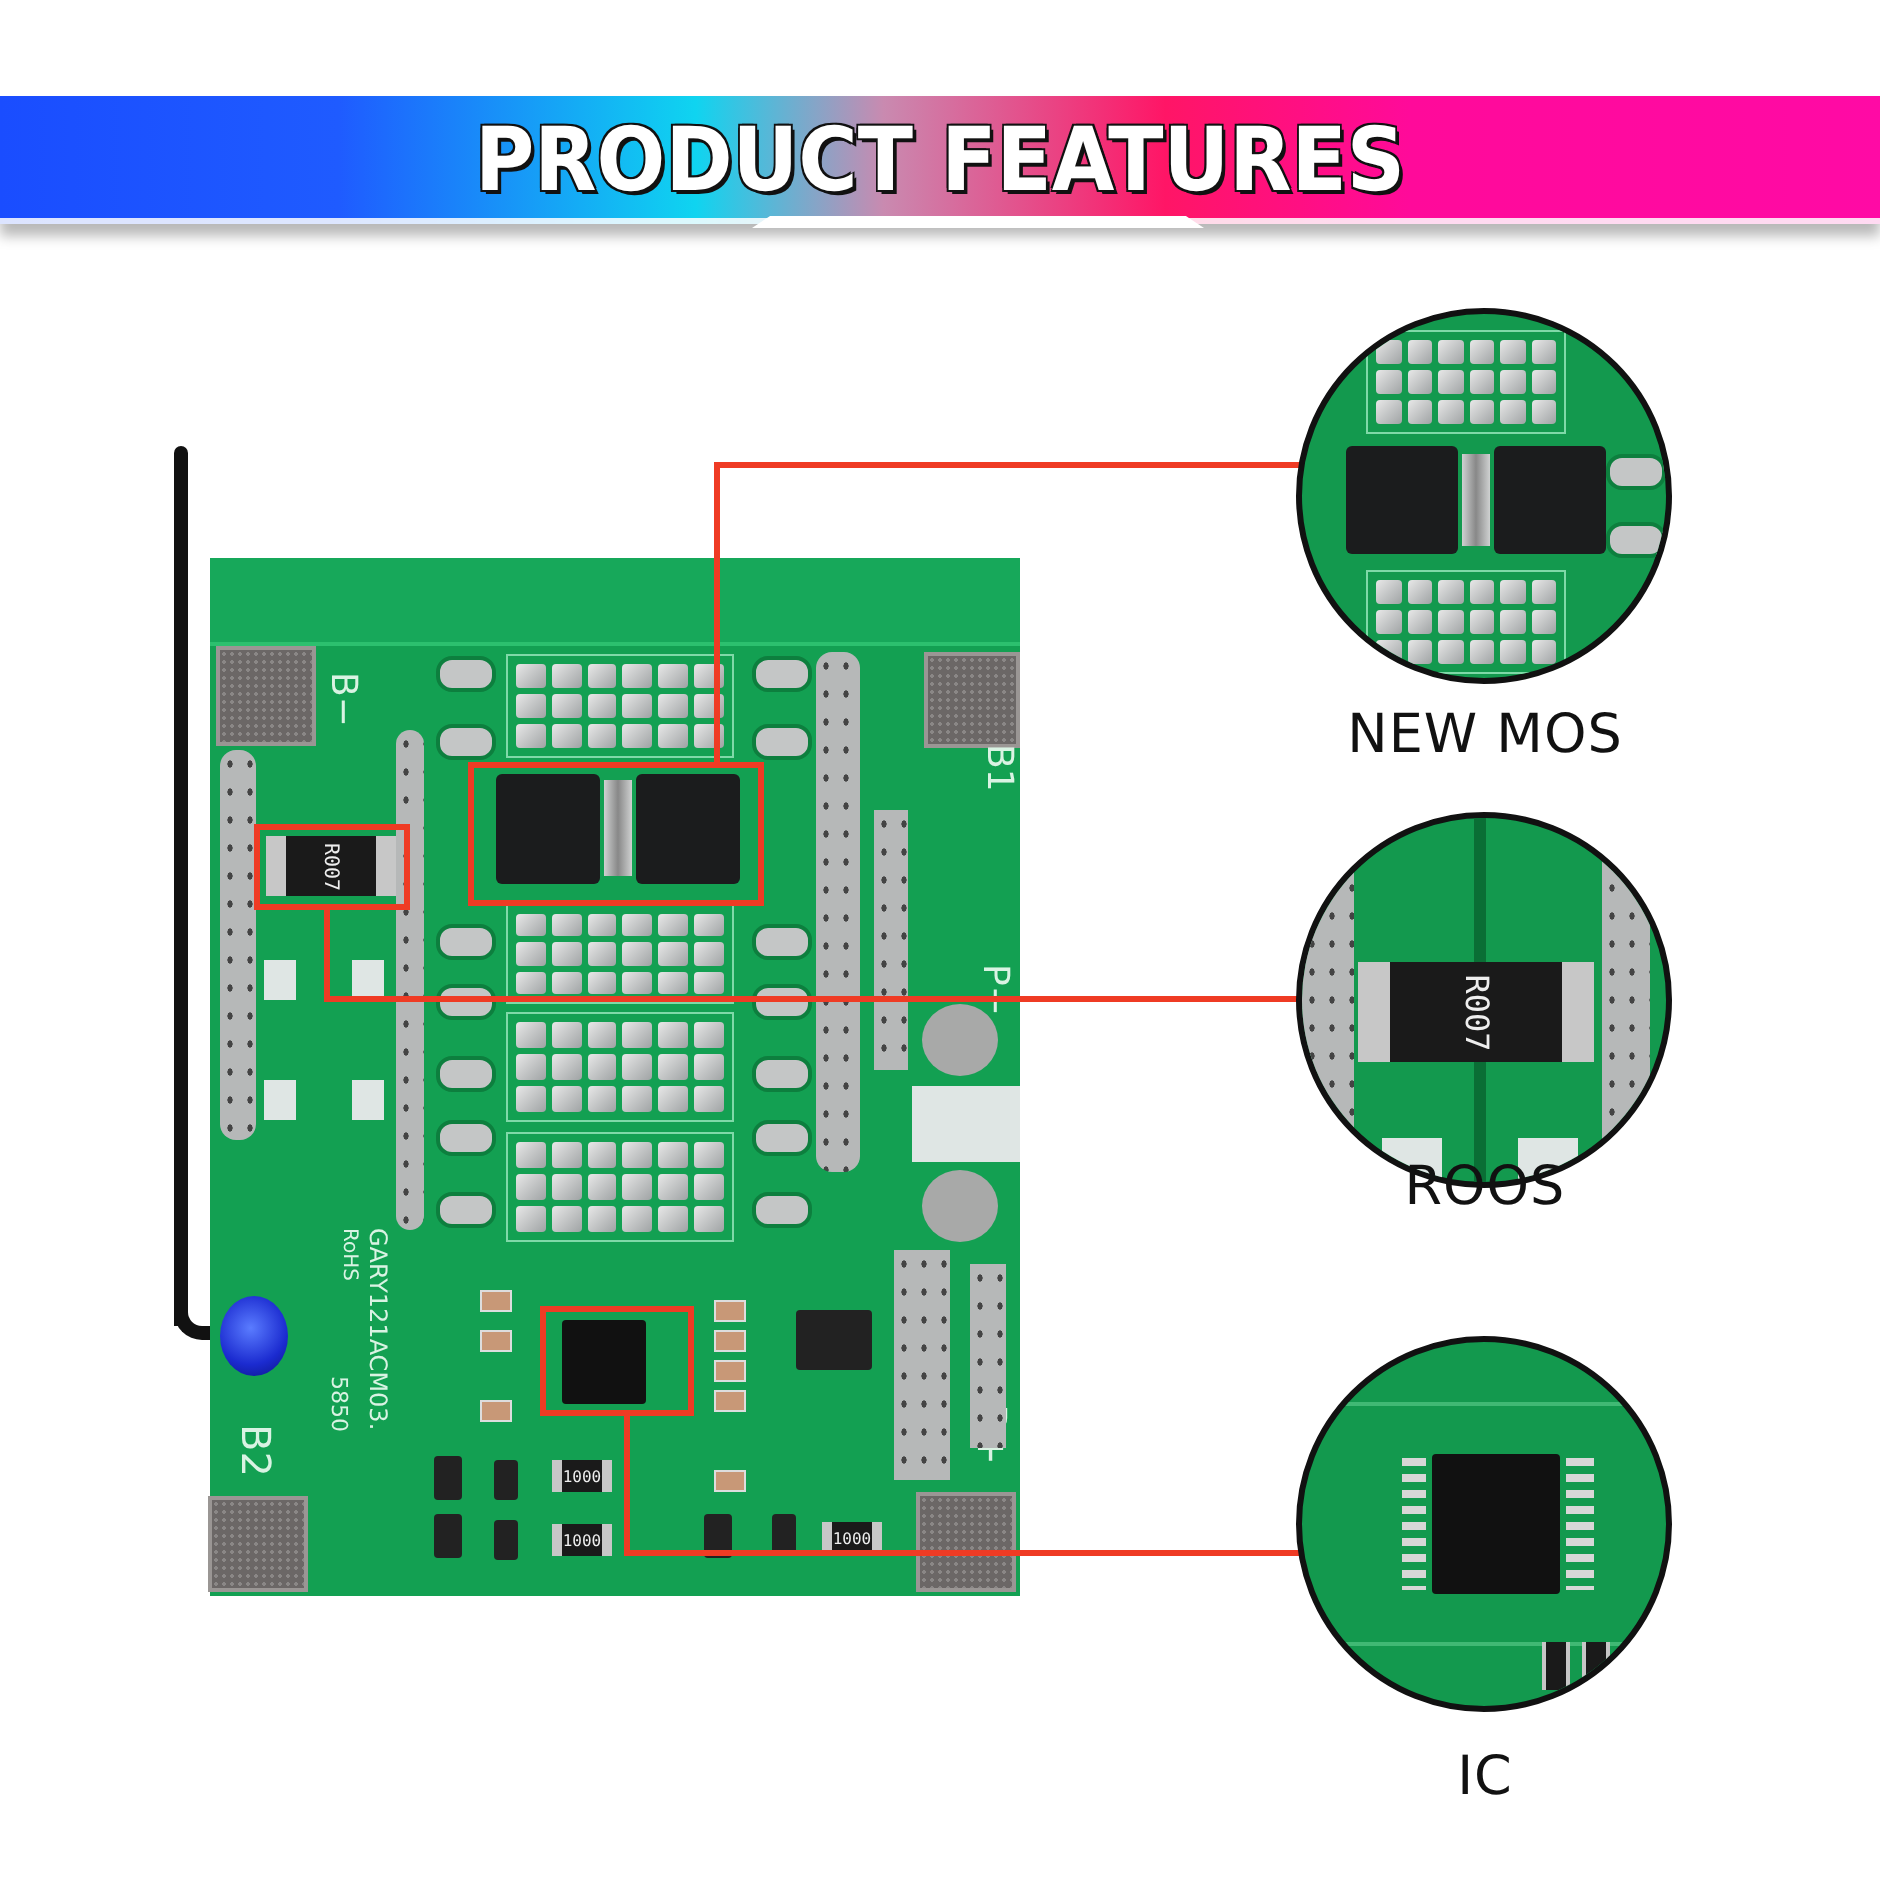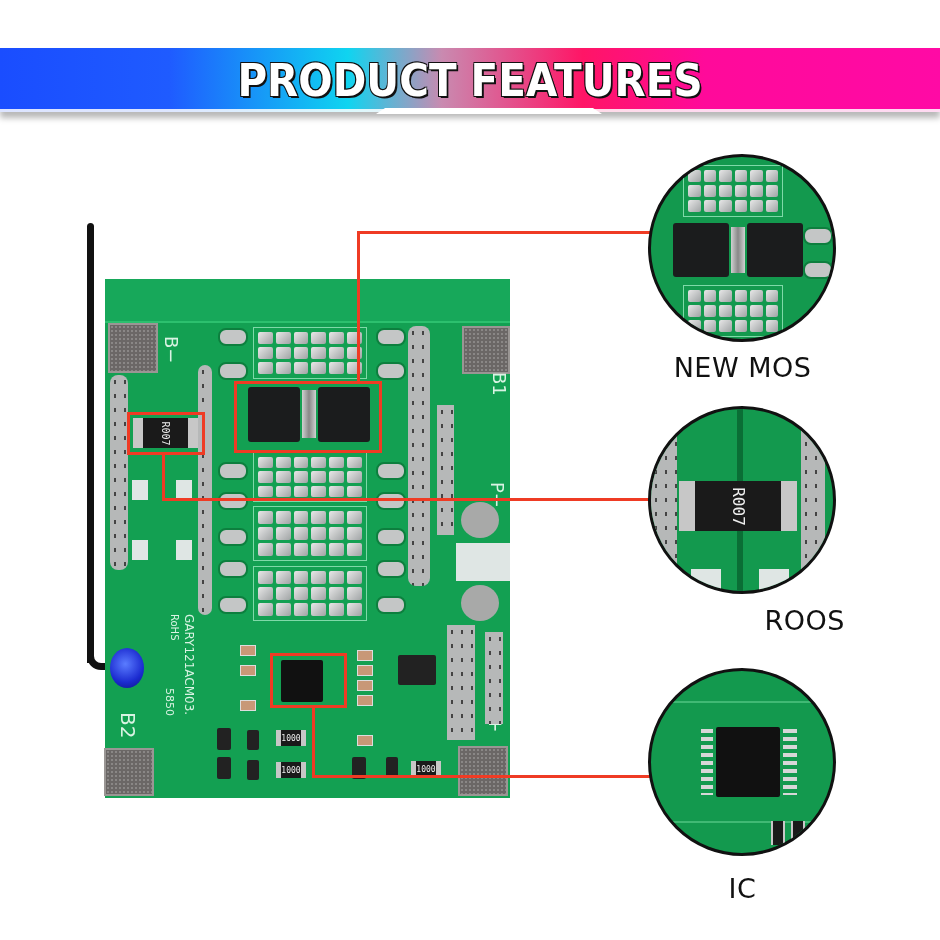--- a/index.html
+++ b/index.html
@@ -284,21 +284,21 @@
 <div class="abs zoom-circle" style="left:648px;top:406px;width:188px;height:188px;">
   <div class="abs rail" style="left:0px;top:0px;width:26px;height:188px;border-radius:0;"></div>
   <div class="abs rail" style="left:150px;top:0px;width:24px;height:188px;border-radius:0;"></div>
   <div class="abs" style="left:86px;top:0;width:6px;height:188px;background:#0a6e35;"></div>
   <div class="abs res-1000" style="left:28px;top:72px;width:118px;height:50px;font-size:16px;border-left-width:16px;border-right-width:16px;">
     <span style="transform:rotate(90deg);display:inline-block;">R007</span>
   </div>
   <div class="abs white-pad" style="left:40px;top:160px;width:30px;height:28px;"></div>
   <div class="abs white-pad" style="left:108px;top:160px;width:30px;height:28px;"></div>
 </div>
-<div class="abs label" style="left:640px;top:605px;width:205px;text-align:right;">ROOS</div>
+<div class="abs label" style="left:640px;top:578px;width:205px;">ROOS</div>
 
 <div class="abs zoom-circle" style="left:648px;top:668px;width:188px;height:188px;">
   <div class="abs" style="left:20px;top:30px;width:150px;height:2px;background:#5fcf8d;opacity:.6;"></div>
   <div class="abs" style="left:10px;top:150px;width:160px;height:2px;background:#5fcf8d;opacity:.6;"></div>
   <div class="abs ic" style="left:65px;top:56px;width:64px;height:70px;"></div>
   <div class="abs" style="left:50px;top:58px;width:12px;height:66px;background:repeating-linear-gradient(180deg,#d7d7d7 0 4px,transparent 4px 8px);"></div>
   <div class="abs" style="left:132px;top:58px;width:14px;height:66px;background:repeating-linear-gradient(180deg,#d7d7d7 0 4px,transparent 4px 8px);"></div>
   <div class="abs res-1000" style="left:120px;top:150px;width:14px;height:24px;border-left-width:2px;border-right-width:2px;"></div>
   <div class="abs res-1000" style="left:140px;top:150px;width:14px;height:24px;border-left-width:2px;border-right-width:2px;"></div>
 </div>

